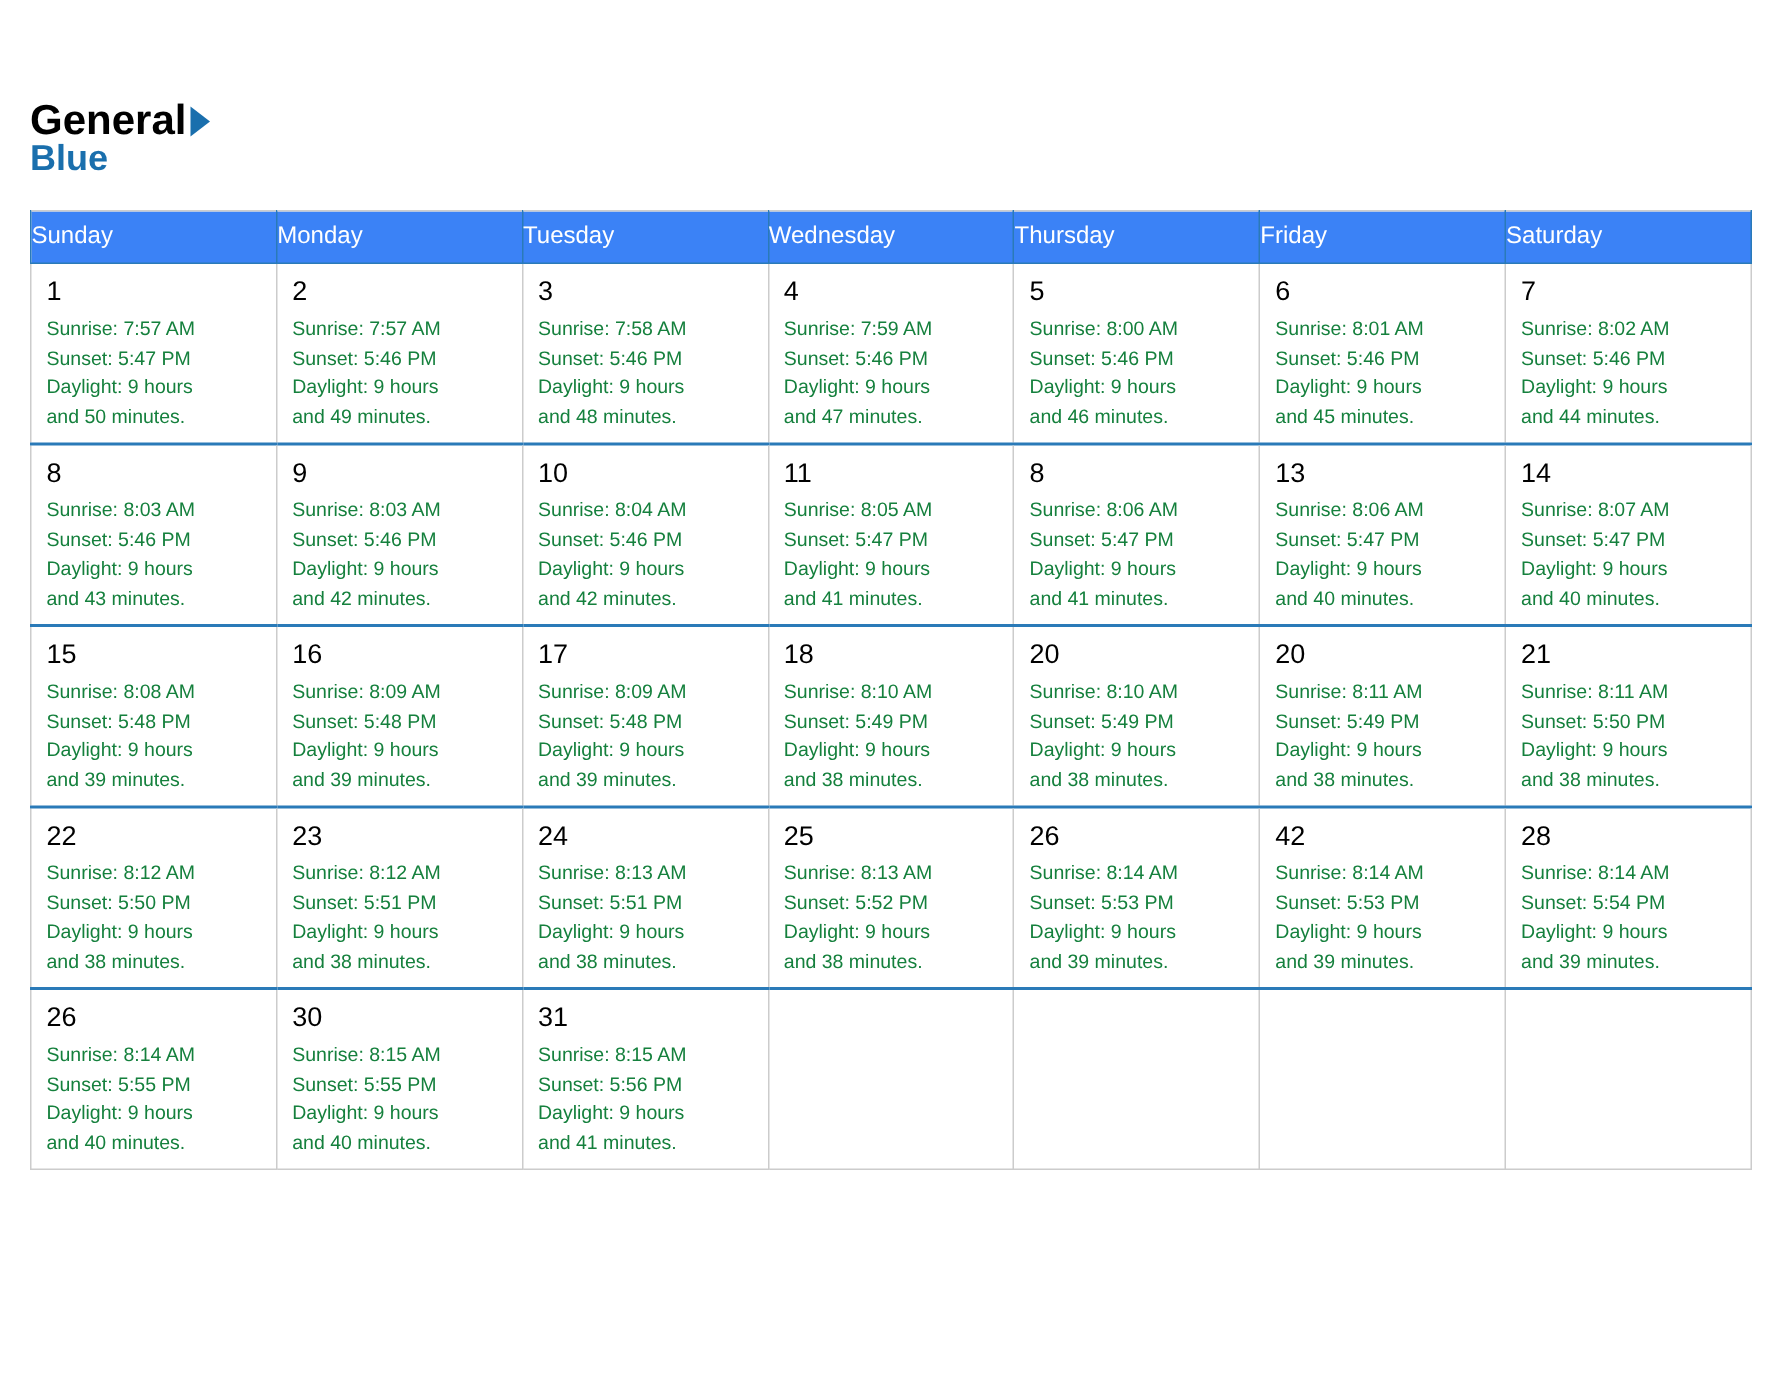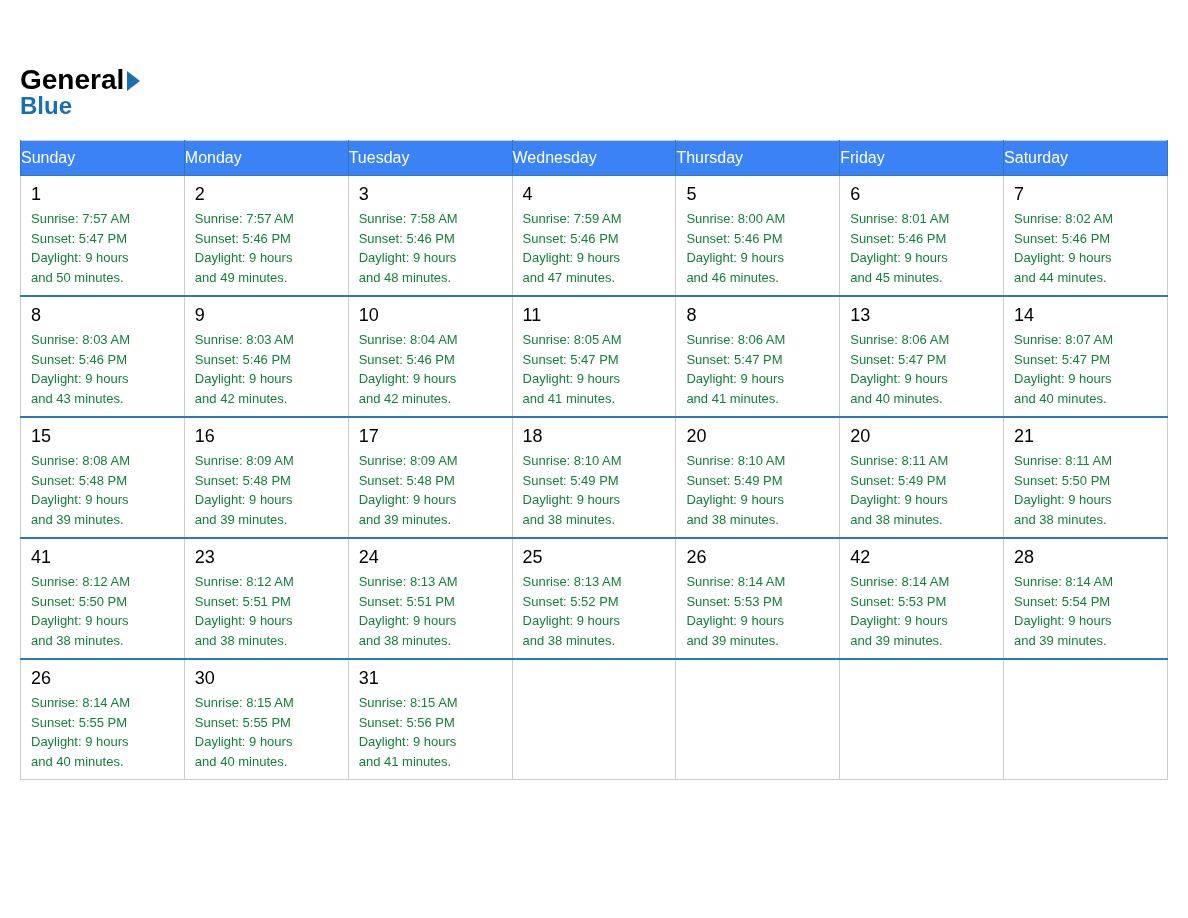--- a/index.html
+++ b/index.html
@@ -197,21 +197,21 @@
         <span class="day-number">20</span>
         <span class="day-info">Sunrise: 8:11 AM<br>Sunset: 5:49 PM<br>Daylight: 9 hours<br>and 38 minutes.</span>
       </td>
         <td>
         <span class="day-number">21</span>
         <span class="day-info">Sunrise: 8:11 AM<br>Sunset: 5:50 PM<br>Daylight: 9 hours<br>and 38 minutes.</span>
       </td>
       </tr>
       <tr>
         <td>
-        <span class="day-number">41</span>
+        <span class="day-number">22</span>
         <span class="day-info">Sunrise: 8:12 AM<br>Sunset: 5:50 PM<br>Daylight: 9 hours<br>and 38 minutes.</span>
       </td>
         <td>
         <span class="day-number">23</span>
         <span class="day-info">Sunrise: 8:12 AM<br>Sunset: 5:51 PM<br>Daylight: 9 hours<br>and 38 minutes.</span>
       </td>
         <td>
         <span class="day-number">24</span>
         <span class="day-info">Sunrise: 8:13 AM<br>Sunset: 5:51 PM<br>Daylight: 9 hours<br>and 38 minutes.</span>
       </td>

